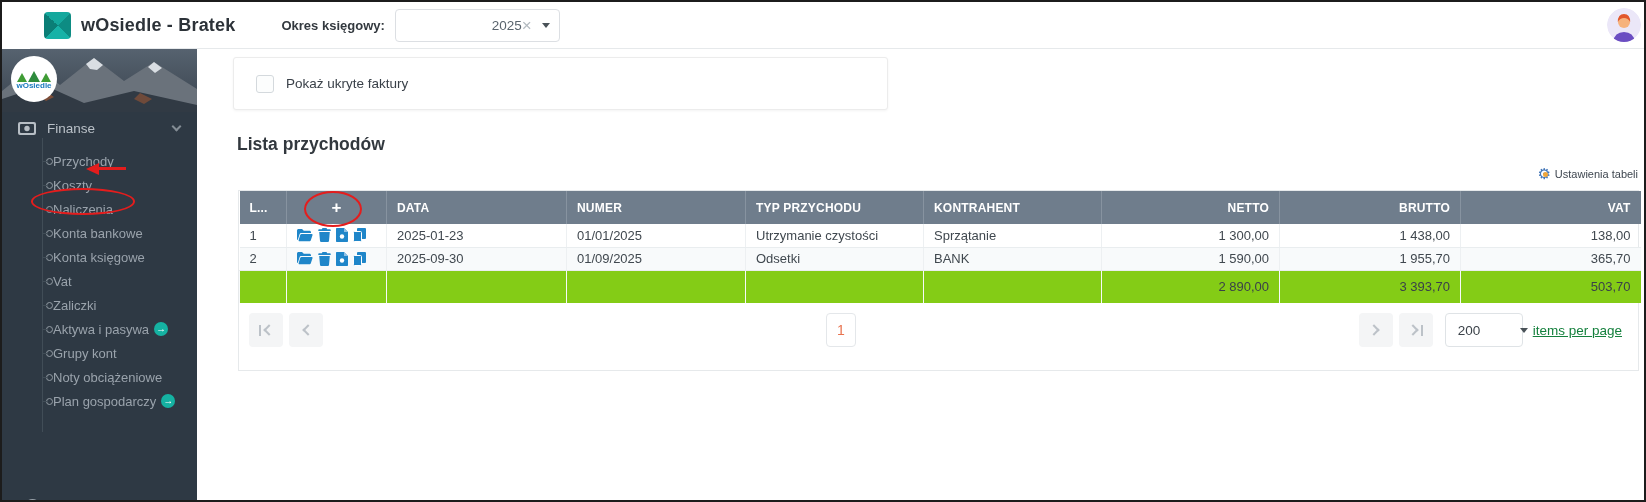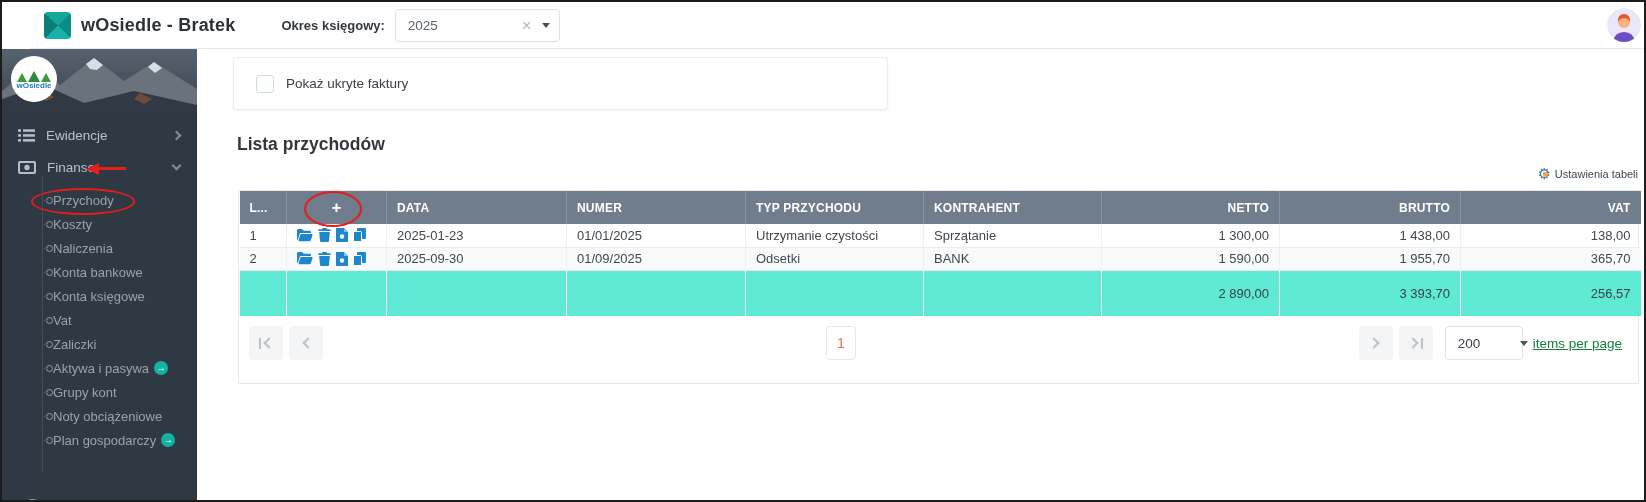--- a/index.html
+++ b/index.html
@@ -6,21 +6,21 @@
   body { font-family: "Liberation Sans", sans-serif; background: #fff; }
   .screen { position: relative; width: 1646px; height: 502px; border: 2px solid #1c1c1c; background: #fff; overflow: hidden; }
 
   
   .topbar { position: absolute; left: 0; top: 0; width: 100%; height: 47px; background: #fff; border-bottom: 1px solid #e6e9eb; display: flex; align-items: center; z-index: 6; margin-left: 28px; }
   .logo-sq { width: 27px; height: 27px; border-radius: 4px; margin-left: 14px; flex: none;
     background: conic-gradient(from 45deg, #0d8c83 0 25%, #17b2a7 0 50%, #0b7e76 0 75%, #14a89d 0 100%); }
   .app-title { font-size: 18px; font-weight: bold; color: #2c3238; margin-left: 10px; letter-spacing: .2px; }
   .period-label { font-size: 13px; font-weight: bold; color: #33393f; margin-left: 46px; }
   .period-select { width: 165px; height: 33px; border: 1px solid #dcdfe3; border-radius: 4px; margin-left: 10px; display: flex; align-items: center; padding: 0 9px 0 12px; color: #5a646d; font-size: 13.5px; cursor: pointer; background: #fff; }
-  .period-value { flex: 1; }
+  .period-value { flex: 1; text-align: right; }
   .clear-x { color: #b3bac0; font-size: 17px; margin-right: 10px; line-height: 1; }
   .caret-down { width: 0; height: 0; border-left: 4px solid transparent; border-right: 4px solid transparent; border-top: 5px solid #4a5258; }
   .topbar-right { margin-left: auto; display: flex; align-items: center; margin-right: 14px; gap: 9px; }
   .avatar { width: 34px; height: 34px; border-radius: 50%; overflow: hidden; flex: none; cursor: pointer; }
 
   
   .sidebar { position: absolute; left: 0; top: 47px; width: 195px; height: 451px; background: #2e3944; overflow: hidden; z-index: 2; }
   .side-photo { position: relative; height: 63px; overflow: hidden; }
   .side-photo svg { display: block; }
   .side-logo { position: absolute; left: 9px; top: 7px; width: 46px; height: 46px; background: #fff; border-radius: 50%; display: flex; flex-direction: column; align-items: center; justify-content: center; z-index: 2; }
@@ -71,21 +71,21 @@
   .grid { margin: 9px 0 0 5px; width: 1401px; border: 1px solid #e6e9eb; background: #fff; }
   table { border-collapse: collapse; table-layout: fixed; width: 100%; }
   thead th { background: #6f7d8c; color: #fff; font-size: 12px; font-weight: bold; text-align: left; height: 33px; padding: 0 10px; border-left: 1px solid #8793a0; letter-spacing: .2px; cursor: pointer; position: relative; }
   thead th:first-child { border-left: none; }
   thead th.num { text-align: right; }
   .add-btn { color: #fff; font-size: 17px; font-weight: bold; background: none; border: none; cursor: pointer; display: block; margin: 0 auto; line-height: 1; font-family: "Liberation Sans", sans-serif; }
   tbody td { height: 23px; padding: 0 10px; font-size: 13px; color: #40484f; border-left: 1px solid #edf0f2; border-bottom: 1px solid #e9edef; white-space: nowrap; overflow: hidden; }
   tbody td:first-child { border-left: none; }
   tbody td.num { text-align: right; }
   tbody tr.alt td { background: #f8fafb; }
-  tbody tr.sum td { background: #5eead4; height: 46px; color: #3a4149; border-bottom: none; border-left: 1px solid #f7f9fa; }
+  tbody tr.sum td { background: #84cc16; height: 33px; color: #3a4149; border-bottom: none; border-left: 1px solid #f7f9fa; }
   .row-actions { display: flex; align-items: center; gap: 5px; }
   .row-actions svg { cursor: pointer; flex: none; }
 
   
   .pager { display: flex; align-items: center; padding: 10px 16px 23px 10px; background: #fff; }
   .pbtn { width: 34px; height: 34px; border-radius: 4px; background: #f4f5f6; display: flex; align-items: center; justify-content: center; gap: 1px; cursor: pointer; flex: none; }
   .pbtn + .pbtn { margin-left: 6px; }
   .pchev { width: 8px; height: 8px; border-right: 2px solid #bcc2c8; border-bottom: 2px solid #bcc2c8; }
   .pchev.left { transform: rotate(135deg); margin-left: 3px; }
   .pchev.rightp { transform: rotate(-45deg); margin-right: 3px; }
@@ -144,34 +144,20 @@
       <div class="side-logo">
         <div class="houses">
           <span class="house"></span>
             <span class="house mid"></span>
             <span class="house"></span>
         </div>
         <span class="side-logo-text">wOsiedle</span>
       </div>
     </div>
 
-    <div class="nav-item top1">
-      <svg width="17" height="13" viewBox="0 0 17 13">
-        <g fill="#b7bec5">
-          <rect x="0" y="0.3" width="3" height="2.5"></rect>
-            <rect x="0" y="5.2" width="3" height="2.5"></rect>
-            <rect x="0" y="10.1" width="3" height="2.5"></rect>
-          <rect x="5" y="0.3" width="12" height="2.5"></rect>
-            <rect x="5" y="5.2" width="12" height="2.5"></rect>
-            <rect x="5" y="10.1" width="12" height="2.5"></rect>
-        </g>
-      </svg>
-      <span class="grow">Ewidencje</span>
-      <span class="chev right"></span>
-    </div>
 
     <div class="nav-item">
       <svg width="18" height="13" viewBox="0 0 18 13">
         <rect x="0" y="0" width="18" height="13" rx="2" fill="#b7bec5"></rect>
         <rect x="2" y="2" width="14" height="9" rx="1" fill="#2e3944"></rect>
         <circle cx="9" cy="6.5" r="2.7" fill="#b7bec5"></circle>
       </svg>
       <span class="grow">Finanse</span>
       <span class="chev down"></span>
     </div>
@@ -347,21 +333,21 @@
           </tr>
           <tr class="sum">
             <td></td>
               <td></td>
               <td></td>
               <td></td>
               <td></td>
               <td></td>
             <td class="num">2 890,00</td>
             <td class="num">3 393,70</td>
-            <td class="num">256,57</td>
+            <td class="num">503,70</td>
           </tr>
         </tbody>
       </table>
 
       <div class="pager">
         <div class="pbtn">
             <span class="pbar"></span>
             <span class="pchev left"></span>
           </div>
         <div class="pbtn">

